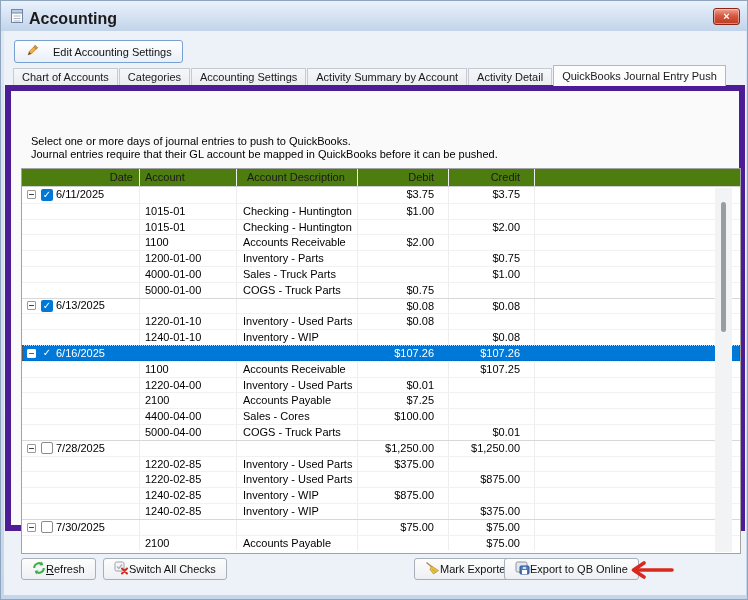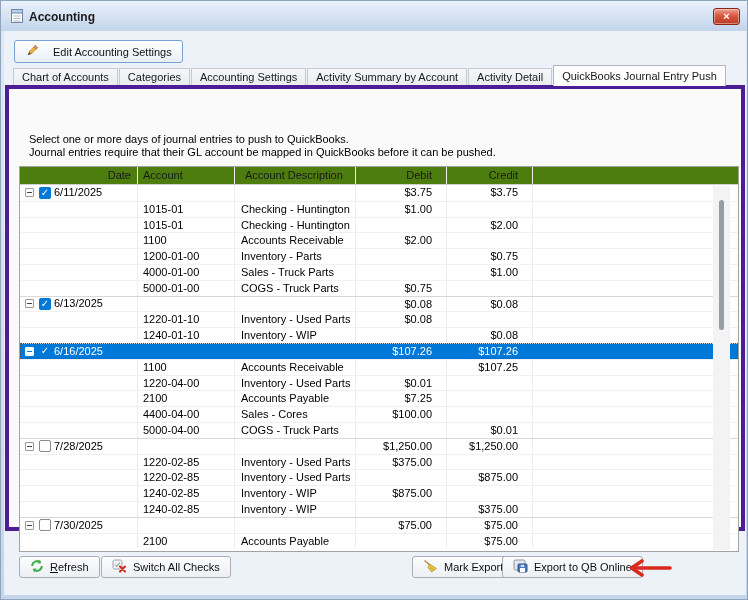--- a/index.html
+++ b/index.html
@@ -5,42 +5,42 @@
   * { margin:0; padding:0; box-sizing:border-box; }
   html,body { width:748px; height:600px; font-family:"Liberation Sans",sans-serif; background:#fff; }
   .window { position:relative; width:748px; height:600px;
             background:linear-gradient(#dfe9f6,#c6d6ea);
             border:1px solid #8fa4bd; overflow:hidden; }
 
   
   .titlebar { position:absolute; left:0; top:0; right:0; height:30px;
               background:linear-gradient(#eaf2fc 0%,#d8e4f4 45%,#c2d4ea 100%); }
   .title-icon { position:absolute; left:9px; top:8px; }
-  .title-text { position:absolute; left:28px; top:9px; font-size:12px; font-weight:700; color:#1a1a1a; }
+  .title-text { position:absolute; left:28px; top:9px; font-size:16px; font-weight:700; color:#1a1a1a; }
   .close-btn { position:absolute; right:7px; top:7px; width:27px; height:17px; border-radius:3px;
                background:linear-gradient(#f0a493 0%,#d8593f 45%,#bb3a22 100%);
                border:1px solid #8c2413; box-shadow:inset 0 0 0 1px rgba(255,255,255,.4);
                color:#fff; font-size:11px; font-weight:700; text-align:center; line-height:15px; cursor:default; }
 
   
   .client { position:absolute; left:3px; top:30px; width:742px; height:564px; background:#edf1f8; }
 
   .edit-btn { position:absolute; left:10px; top:9px; height:23px; display:flex; align-items:center; gap:14px;
               padding:0 10px; border:1px solid #78a0d2; border-radius:3px;
               background:linear-gradient(#ffffff,#e9eff8); font-size:11px; color:#111; }
 
   
   .tabstrip { position:absolute; left:9px; top:34px; right:9px; height:21px; display:flex; align-items:flex-end; }
   .tab { height:18px; line-height:17px; padding:0 8px; font-size:11px; color:#1a1a1a;
          background:linear-gradient(#f6f7f9,#e9ecf0); border:1px solid #c6cad1; border-bottom:none;
          margin-right:1px; white-space:nowrap; }
   .tab.active { height:21px; line-height:20px; background:#fcfcfc; border-color:#b5b8be; position:relative; z-index:3;text-align:right; }
 
   .tabpage { position:absolute; left:1px; top:54px; width:740px; height:446px;
-             background:#fafafa; border:4px solid #4c1d95; }
+             background:#fafafa; border:6px solid #4c1d95; }
 
   .instructions { position:absolute; left:20px; top:44px; font-size:11px; line-height:13px; color:#000; }
 
   
   .grid { position:absolute; left:10px; top:77px; width:720px; height:386px;
           background:#fff; border:1px solid #a3a3a3; overflow:hidden; }
   .grid-header { display:flex; height:18px; line-height:17px; font-size:11px; color:#1a1a1a;
                  border-bottom:1px solid #cfcfcf; background:#4d7c0f; }
   .cell { border-right:1px solid #ededed; overflow:hidden; white-space:nowrap; flex:none; }
   .c-date   { width:118px; }
@@ -71,21 +71,21 @@
   .row.selected { background:var(--sel,#0078d7); color:#fff; outline:1px dotted #4d4d4d; outline-offset:-1px; }
   .row.selected .cell { border-right-color:transparent; }
   .row.selected .expander { background:#fff; border-color:#fff; }
   .row.selected .expander::after { background:#0078d7; }
   .row.selected .checkbox.checked { background:transparent; }
 
   .vscroll { position:absolute; top:19px; bottom:1px; right:8px; width:17px; background:#f2f3f5; z-index:5; }
   .vthumb { position:absolute; left:6px; top:14px; width:5px; height:130px; background:#989da3; border-radius:3px; }
 
   
-  .btn { position:absolute; top:467px; height:22px; display:flex; align-items:center; gap:6px;
+  .btn { position:absolute; top:467px; height:22px; display:flex; align-items:center; 
          padding:0 10px; border:1px solid #a9afba; border-radius:3px;
          background:linear-gradient(#fdfdfd,#edeff3); font-size:11px; color:#111; white-space:nowrap; }
   .btn .u { text-decoration:underline; }
   #btn-refresh { left:10px; }
   #btn-switch  { left:92px; }
   #btn-mark    { left:403px; }
   #btn-export  { left:493px; }
   .annotation-arrow { position:absolute; left:616px; top:470px; }
 </style>
 </head>

